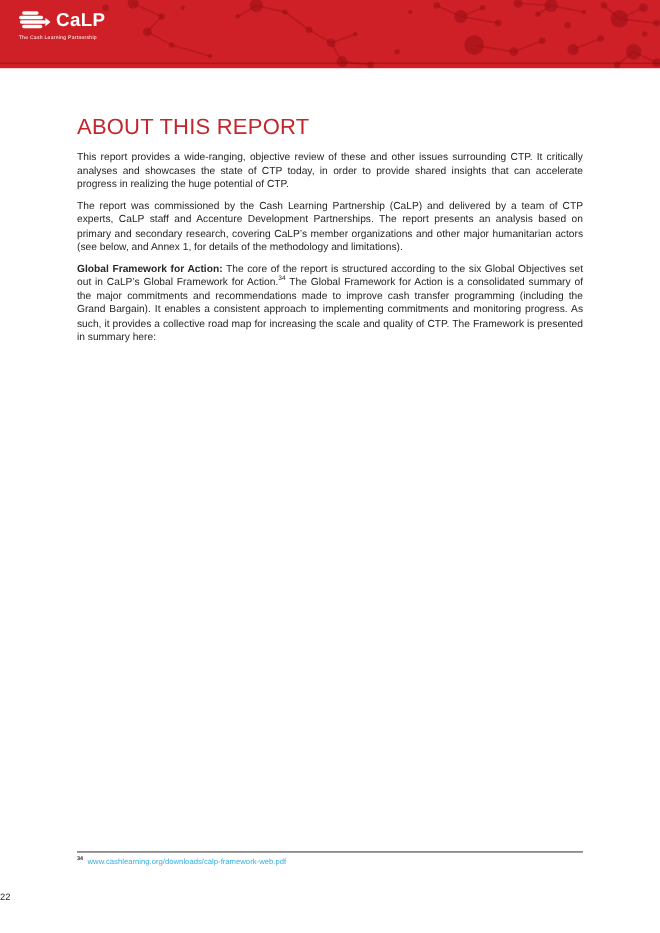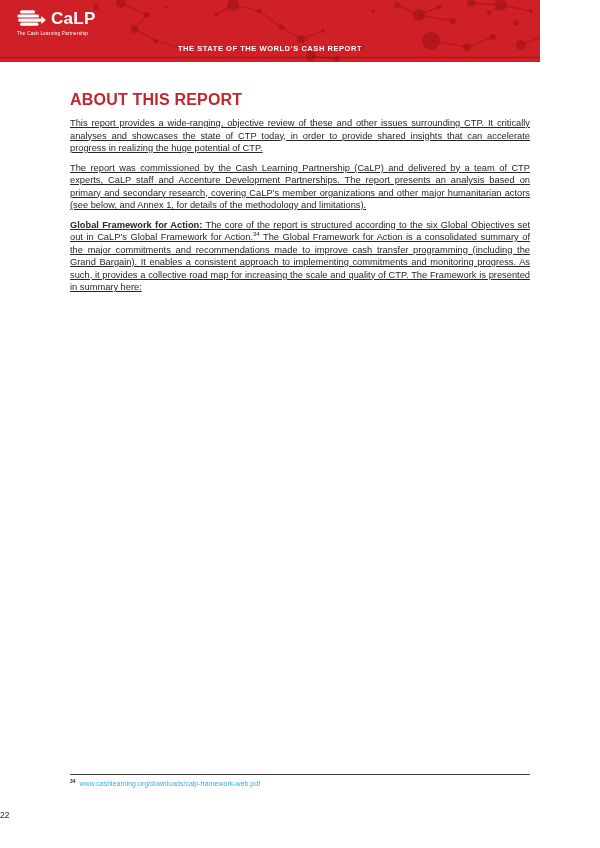--- a/index.html
+++ b/index.html
@@ -7,21 +7,21 @@
     width: 600px; height: 848px;
     position: relative;
     background: #ffffff;
     font-family: "Liberation Sans", sans-serif;
     overflow: hidden;
   }
 
   
   .report-header {
     position: absolute; top: 0; left: 0;
-    width: 540px; height: 62px;
+    width: 600px; height: 62px;
     background: #cf2027;
     overflow: hidden;
   }
   .report-header .pattern-svg {
     position: absolute; top: 0; left: 0;
   }
   .header-rule {
     position: absolute; left: 0; bottom: 4px;
     width: 100%; height: 1px;
     background: rgba(110, 8, 14, 0.45);
@@ -49,30 +49,29 @@
     letter-spacing: 0.55px;
     z-index: 2;
   }
 
   
   .article {
     position: absolute; top: 62px; left: 0;
     width: 460px; padding: 27px 70px 0 70px;
   }
   .article h1 {
-    margin: 2px 0 8px 0;
-    font-size: 16px; font-weight: 700;
+    margin: 16px 0 8px 0;
+    font-size: 20px; font-weight: 400;
     color: #c1272d; letter-spacing: 0.2px;
   }
   .article p {
     margin: 0 0 7px 0;
     font-size: 9.3px; line-height: 12.5px;
     text-align: justify;
     color: #2a2627;
-    text-decoration: underline;
   }
   .article p strong { font-weight: 700; }
   .fn-ref {
     font-size: 6px; vertical-align: super; line-height: 0;
   }
 
   
   .footnote-rule {
     position: absolute; top: 774px; left: 70px;
     width: 460px; height: 0;
@@ -162,21 +161,20 @@
           <rect x="3" y="15" width="35" height="4.6" rx="2.3"></rect>
           <polygon points="37,11.5 44,17.3 37,23"></polygon>
           <rect x="6" y="21" width="27" height="4.6" rx="2.3"></rect>
         </g>
       </svg>
       <span class="logo-text">CaLP</span>
     </div>
     <span class="logo-tagline">The Cash Learning Partnership</span>
   </div>
 
-  <div class="header-title">THE STATE OF THE WORLD’S CASH REPORT</div>
 </header>
 
 <main class="article">
   <h1>ABOUT THIS REPORT</h1>
   <p>This report provides a wide-ranging, objective review of these and other issues surrounding CTP. It critically analyses and showcases the state of CTP today, in order to provide shared insights that can accelerate progress in realizing the huge potential of CTP.</p>
   <p>The report was commissioned by the Cash Learning Partnership (CaLP) and delivered by a team of CTP experts, CaLP staff and Accenture Development Partnerships. The report presents an analysis based on primary and secondary research, covering CaLP’s member organizations and other major humanitarian actors (see below, and Annex 1, for details of the methodology and limitations).</p>
   <p><strong>Global Framework for Action:</strong><span> The core of the report is structured according to the six Global Objectives set out in CaLP’s Global Framework for Action.</span><sup class="fn-ref">34</sup><span> The Global Framework for Action is a consolidated summary of the major commitments and recommendations made to improve cash transfer programming (including the Grand Bargain). It enables a consistent approach to implementing commitments and monitoring progress. As such, it provides a collective road map for increasing the scale and quality of CTP. The Framework is presented in summary here:</span></p>
 </main>
 
 <div class="footnote-rule"></div>

